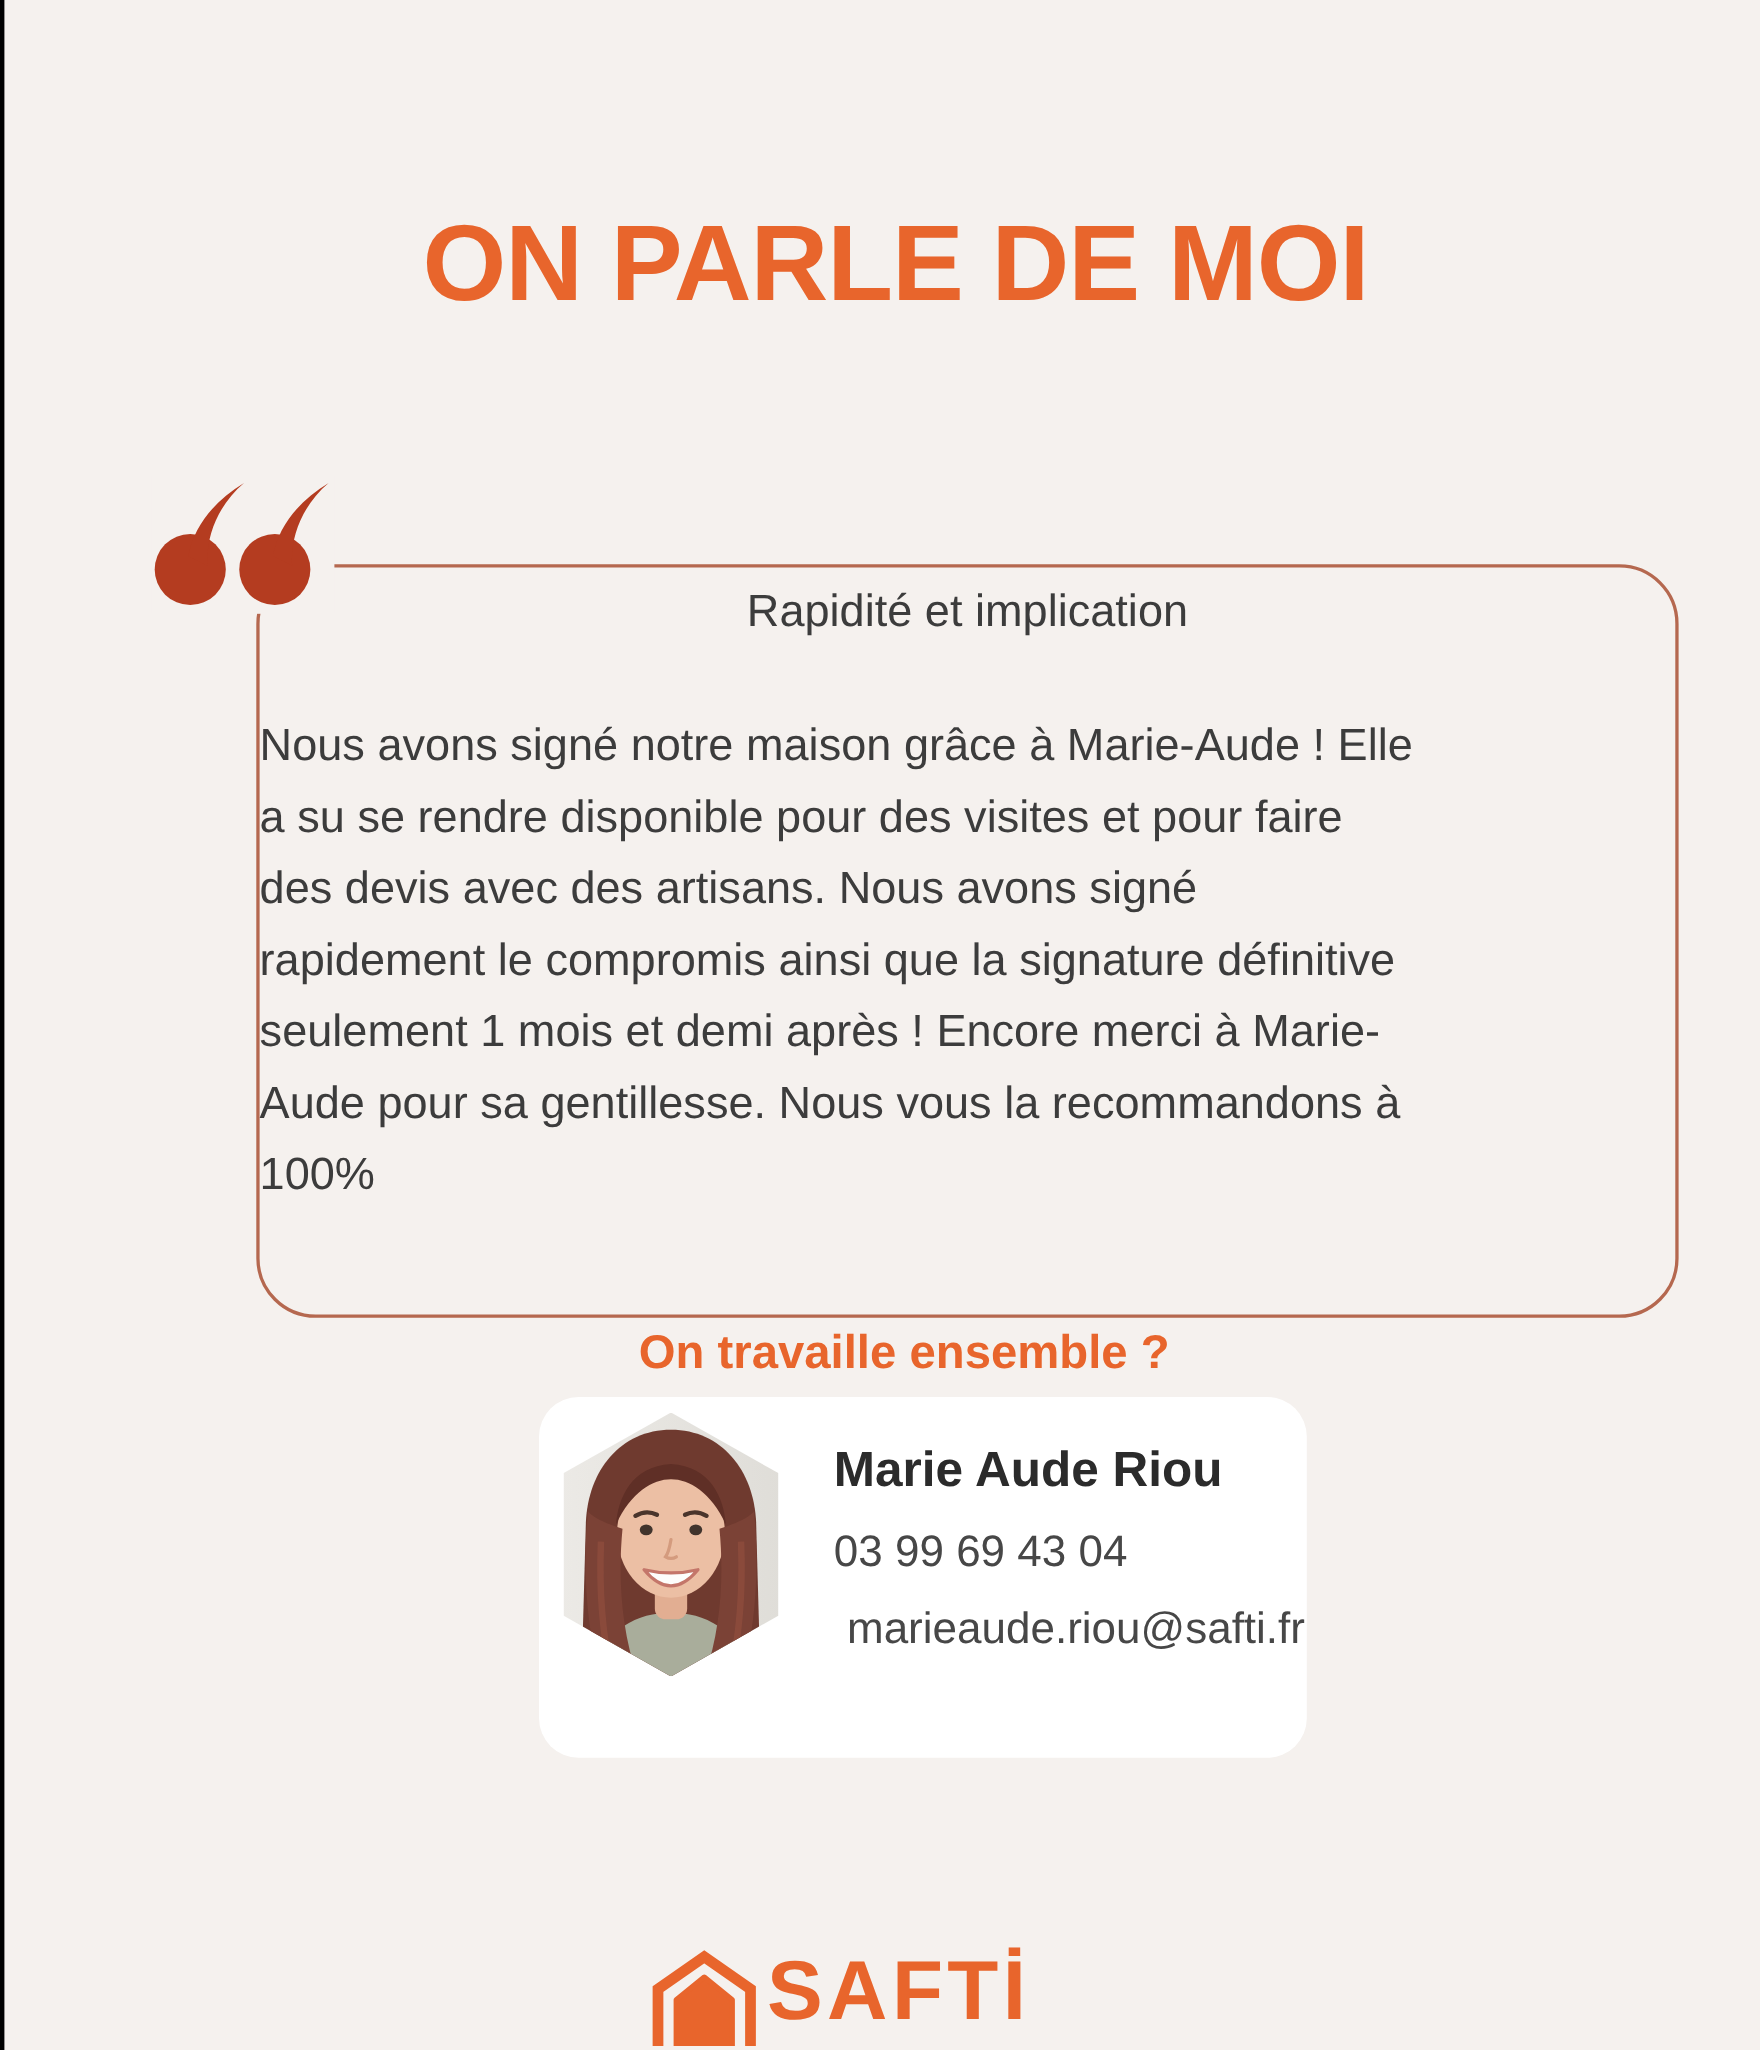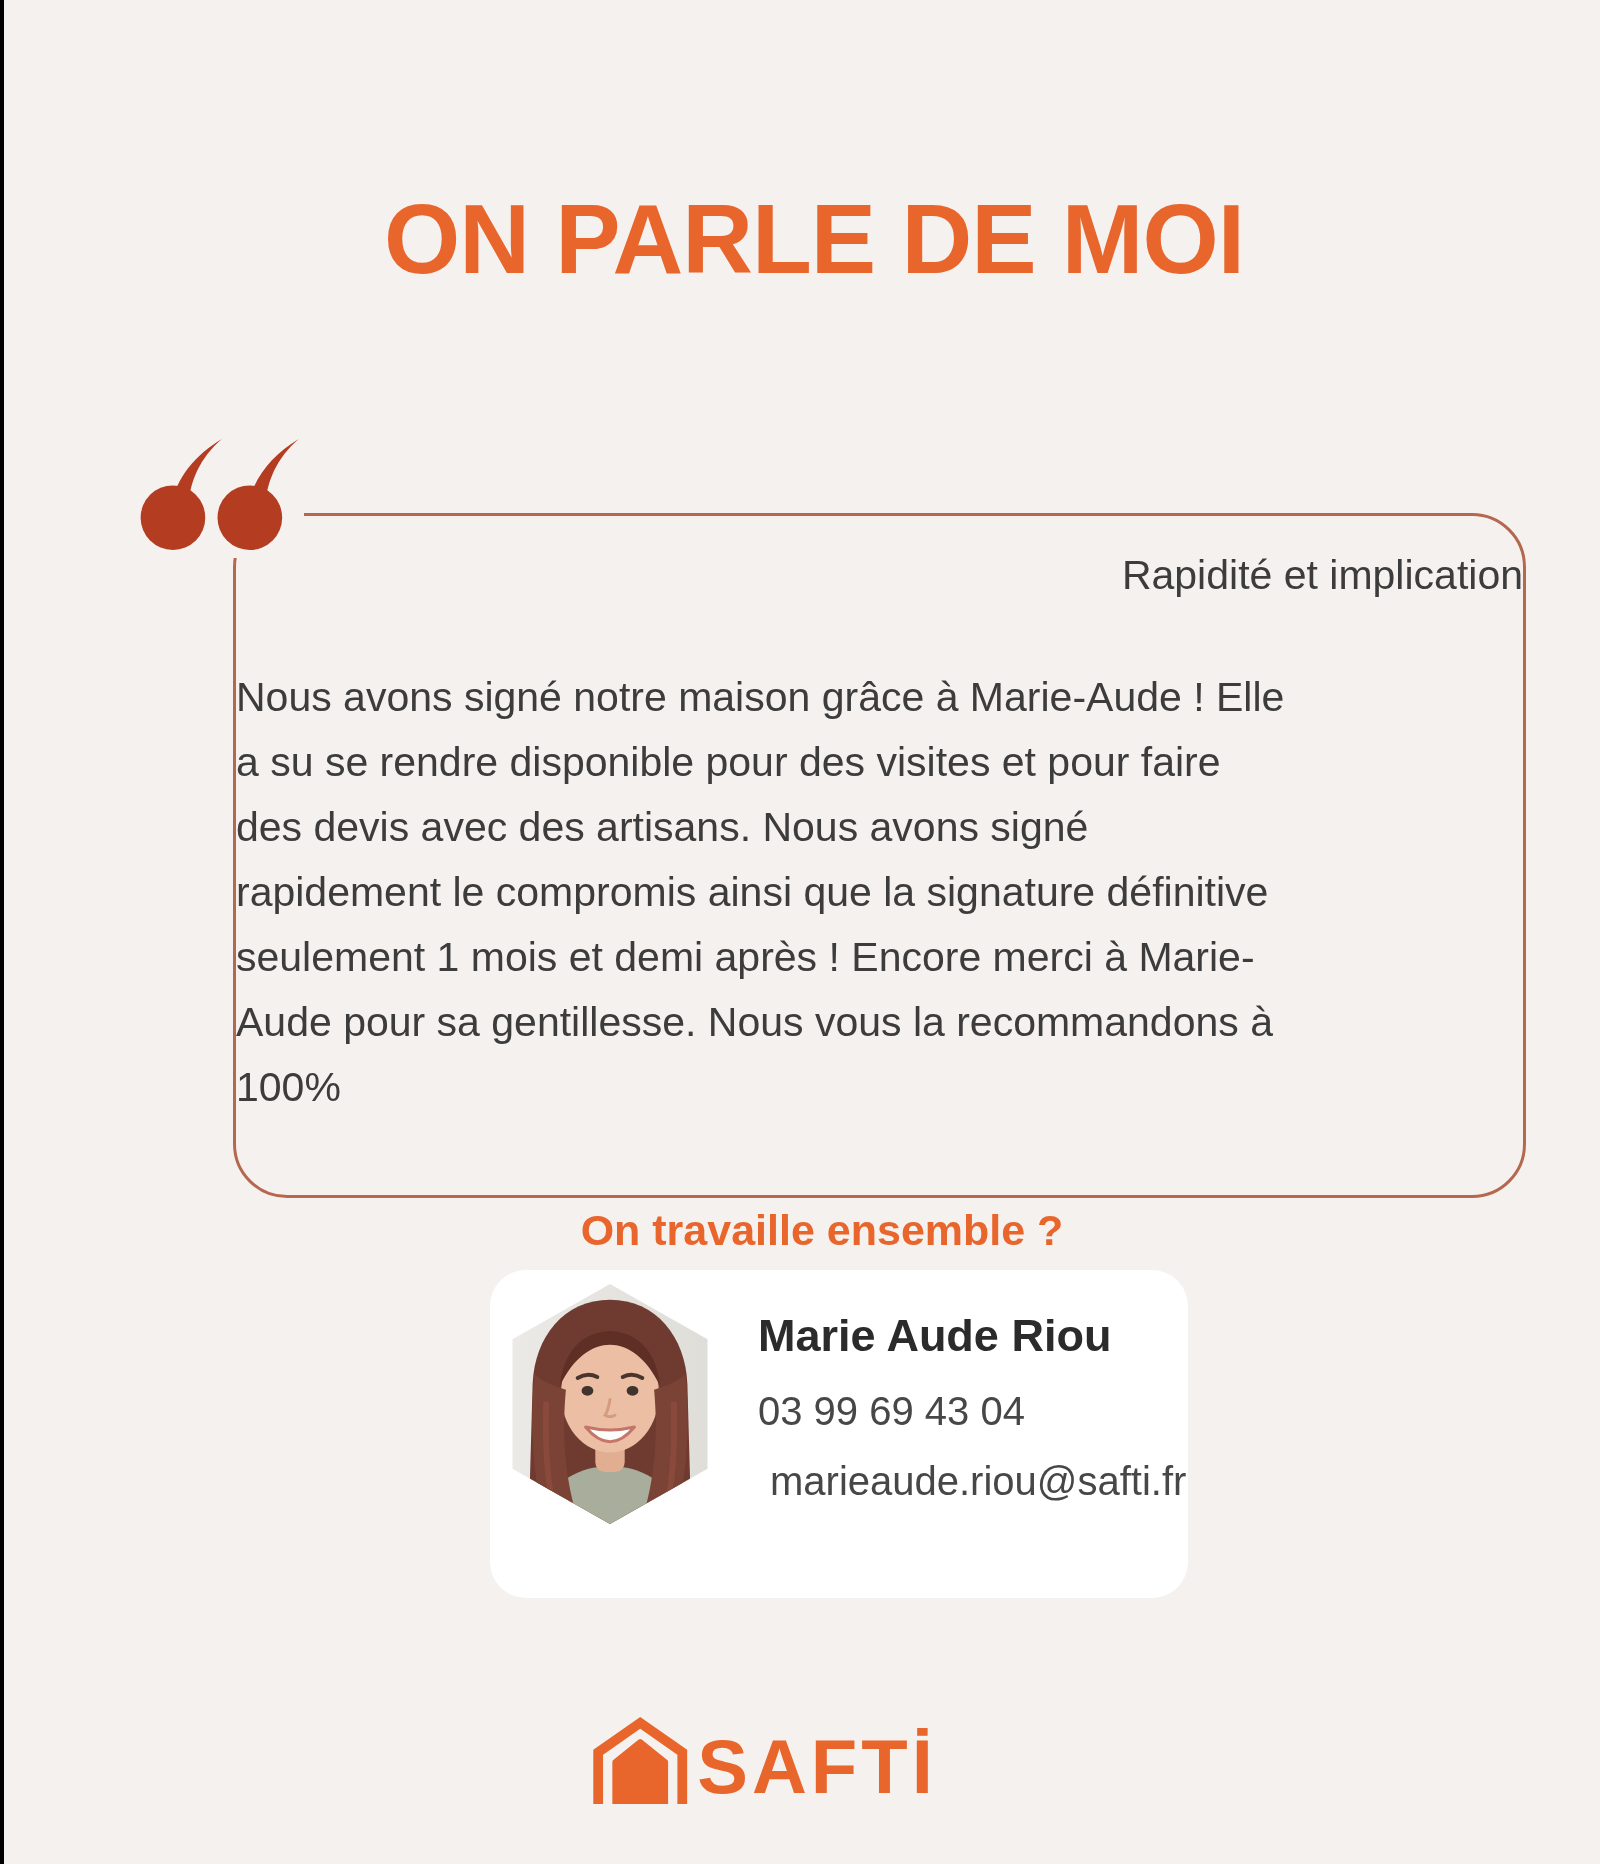--- a/index.html
+++ b/index.html
@@ -26,21 +26,21 @@
     text-align:center;transform:translateX(14px);
     font-size:98px;line-height:1.05;font-weight:800;
     letter-spacing:-1px;color:var(--accent);
   }
   .quote-box{
     position:absolute;left:233px;top:513px;width:1293px;height:685px;
     border:3px solid var(--box-border);border-radius:54px;
     box-sizing:border-box;z-index:1;
   }
   .quote-heading{
-    padding-top:36px;text-align:right;
+    padding-top:16px;text-align:center;
     font-size:41px;color:var(--text);
   }
   .quote-body{
     margin-top:66px;text-align:left;
     font-size:41px;line-height:65px;color:var(--text);
     white-space:pre-line;
   }
   .quote-mark{
     position:absolute;left:138px;top:432px;width:166px;height:126px;
     background:var(--bg);z-index:2;line-height:0;
@@ -66,23 +66,23 @@
     font-size:45px;font-weight:bold;color:var(--name);
     margin:0 0 27px 0;
   }
   .agent-phone{
     font-size:40px;color:var(--muted);margin:0 0 25px 0;
   }
   .agent-email{
     font-size:40px;color:var(--muted);margin:12px;
   }
   .brand-logo{
-    position:absolute;top:1716px;left:50%;
+    position:absolute;top:1772px;left:50%;
     transform:translateX(calc(-50% - 36px));
-    display:flex;align-items:center;gap:8px;
+    display:flex;align-items:flex-start;gap:8px;
   }
   .brand-text{
     font-size:76px;font-weight:bold;letter-spacing:4px;
     color:var(--accent);line-height:1;margin-bottom:-13px;
   }
 </style>
 </head>
 <body>
 
 <div class="canvas">

